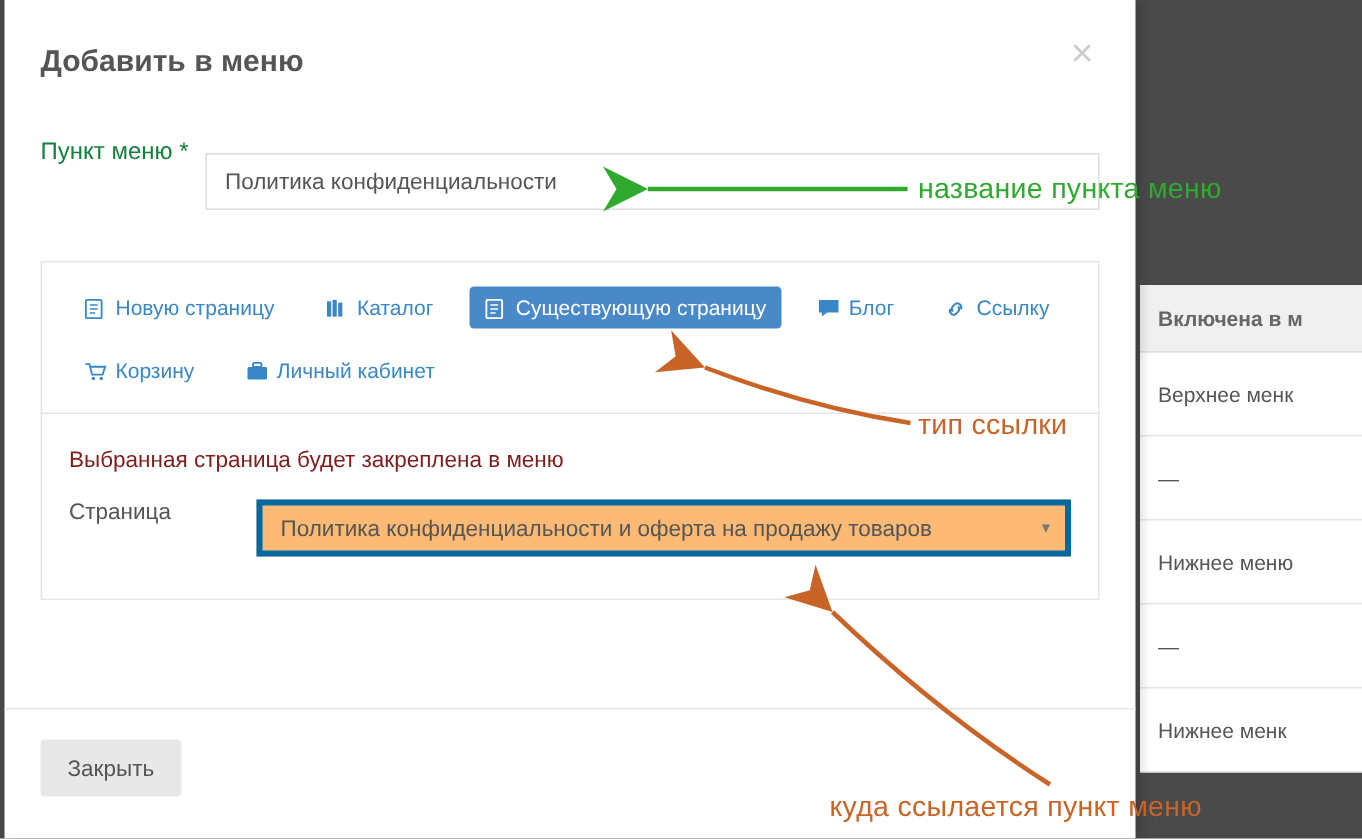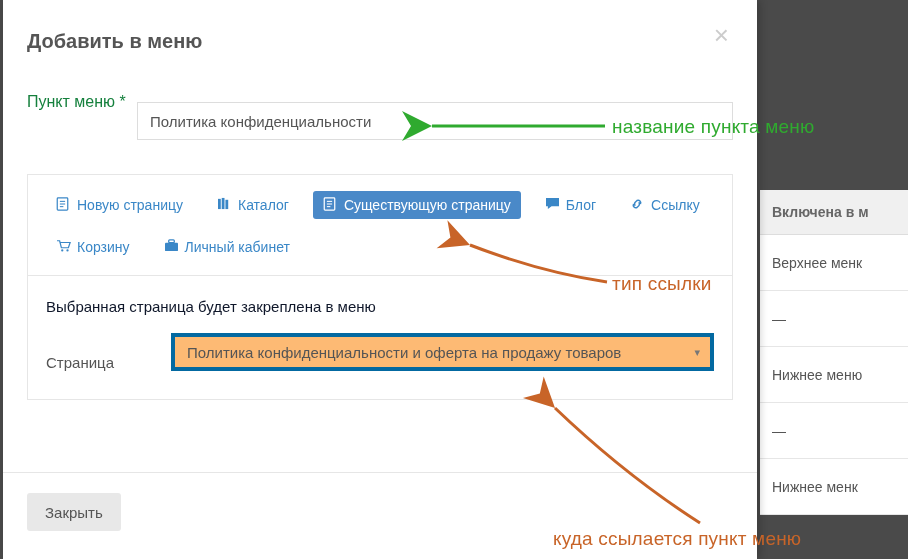--- a/index.html
+++ b/index.html
@@ -68,21 +68,21 @@
   }
   .tabs-row {
     display: flex;
     flex-wrap: wrap;
     gap: 14px 14px;
     padding: 16px 18px 14px 18px;
     align-items: center;
   }
   .tab-item {
     display: inline-flex;
-    align-items: flex-start;
+    align-items: flex-end;
     gap: 6px;
     color: #3a87c7;
     font-size: 14px;
     cursor: pointer;
     padding: 6px 10px;
     border-radius: 3px;
   }
   .tab-item.active {
     background: #4a89c8;
     color: #fff;
@@ -90,27 +90,27 @@
   .icon {
     display: inline-block;
     width: 15px;
     height: 14px;
   }
   .pinned-section {
     padding: 22px 18px 28px 18px;
     border-top: 1px solid #e6e6e6;
   }
   .pinned-label {
-    color: #0f172a;
+    color: #7f1d1d;
     font-size: 15px;
     margin-bottom: 18px;
   }
   .page-select-row {
     display: flex;
-    align-items: flex-end;
+    align-items: flex-start;
   }
   .page-select-label {
     width: 125px;
     color: #555;
     font-size: 15px;
   }
   .select {
     flex: 1;
     height: 38px;
     border: 4px solid #0369a1;

